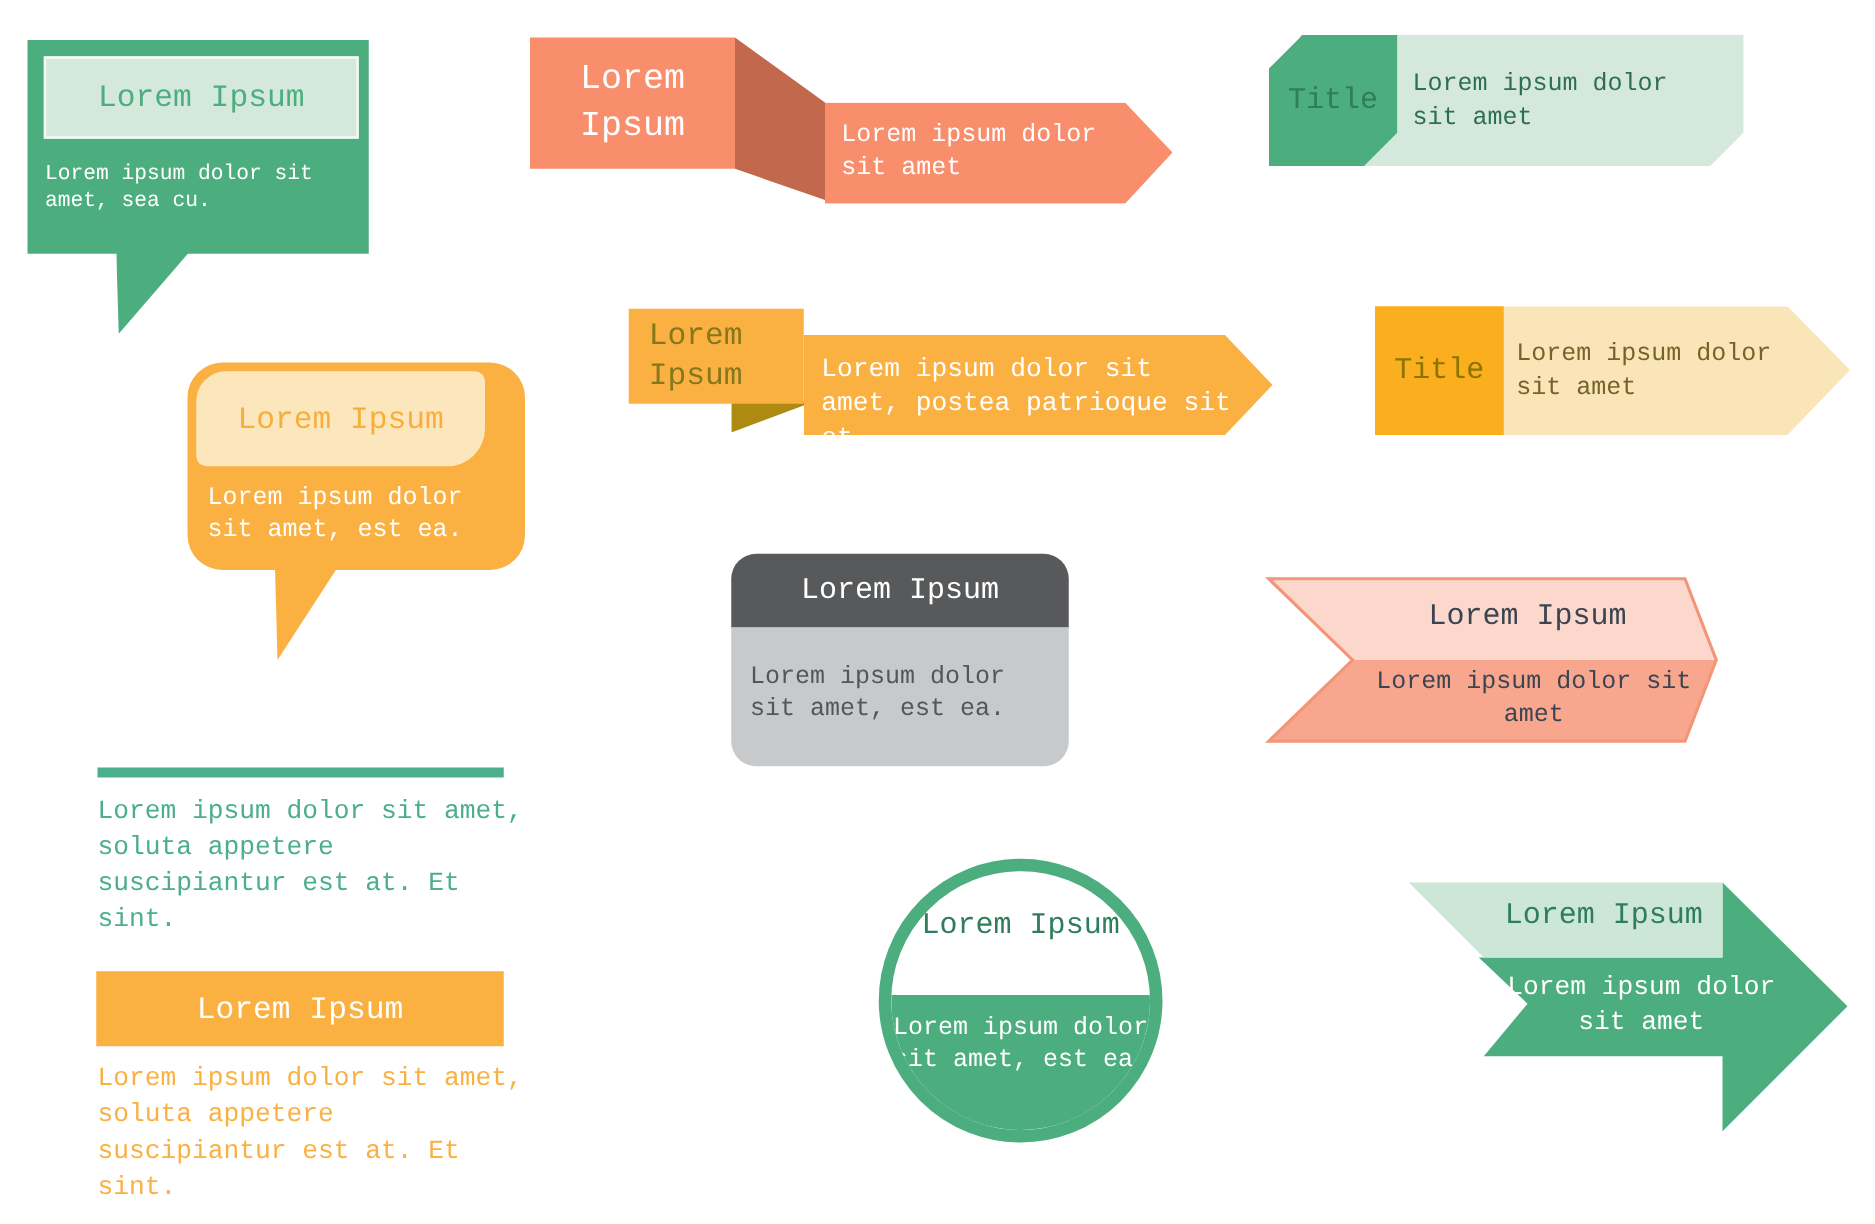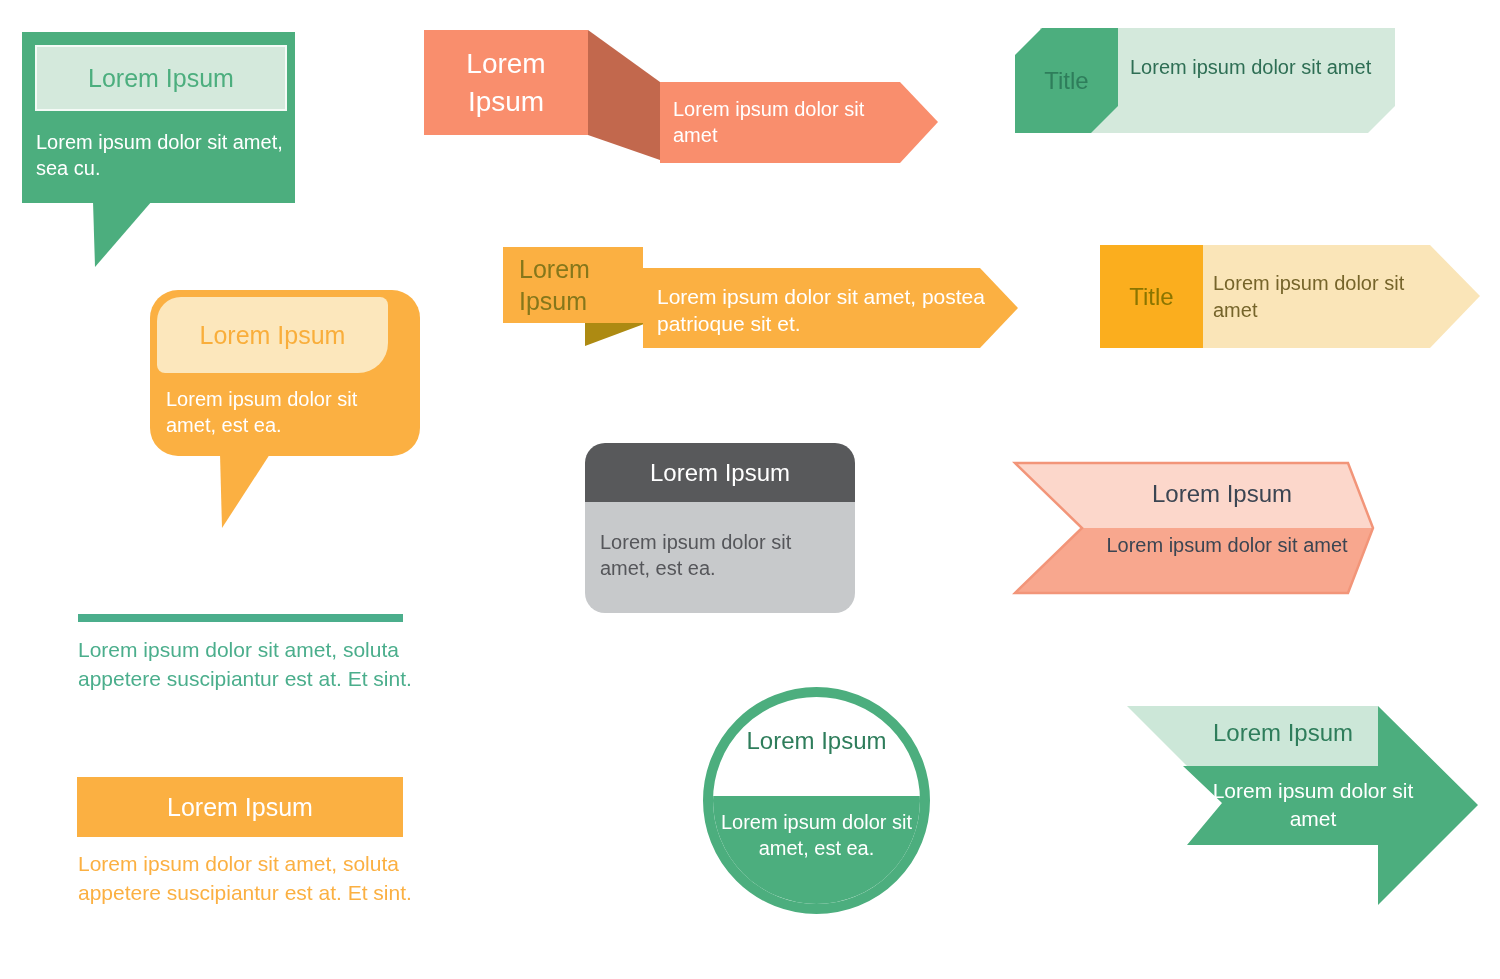--- a/index.html
+++ b/index.html
@@ -1,31 +1,31 @@
 <!DOCTYPE html>
 <html><head>
 <meta charset="utf-8">
 <style>
   html,body{margin:0;padding:0;background:#fff;}
   #canvas{
     position:relative;width:1500px;height:979px;background:#ffffff;overflow:hidden;
-    font-family:Liberation Sans, sans-serif;
+    font-family:Liberation Mono, monospace;
   }
   .abs{position:absolute;}
   .ctr{display:flex;align-items:center;justify-content:center;text-align:center;}
 
   
   .gsb{left:22px;top:32px;width:275px;height:240px;}
   .gsb-rect{left:0;top:0;width:273px;height:171px;background:#4CAE7E;}
   .gsb-tail{left:70px;top:169px;width:62px;height:67px;background:#4CAE7E;
     clip-path:polygon(1px 0px,60px 0px,3px 66px);}
   .gsb-header{left:13px;top:13px;width:252px;height:66px;background:#D4E9DC;
     border:2px solid rgba(255,255,255,.75);box-sizing:border-box;
     color:#4CAE7E;font-size:25px;}
-  .gsb-body{left:14px;top:97px;width:252px;color:#fff;font-size:20px;line-height:1.32;}
+  .gsb-body{left:14px;top:97px;width:252px;color:#fff;font-size:17px;line-height:1.32;}
 
   
   .sfr{left:424px;top:30px;width:520px;height:135px;}
   .sfr-fold{left:164px;top:0;width:72px;height:130px;background:#C2684D;
     clip-path:polygon(0 0,72px 52px,72px 130px,0 105px);}
   .sfr-banner{left:236px;top:52px;width:278px;height:81px;background:#F98E6D;
     clip-path:polygon(0 0,240px 0,278px 40px,240px 81px,0 81px);}
   .sfr-banner-text{left:249px;top:66px;width:205px;color:#fff;font-size:20px;line-height:1.3;}
   .sfr-block{left:0;top:0;width:164px;height:105px;background:#F98E6D;}
   .sfr-title{width:130px;color:#fff;font-size:28px;line-height:1.35;}

